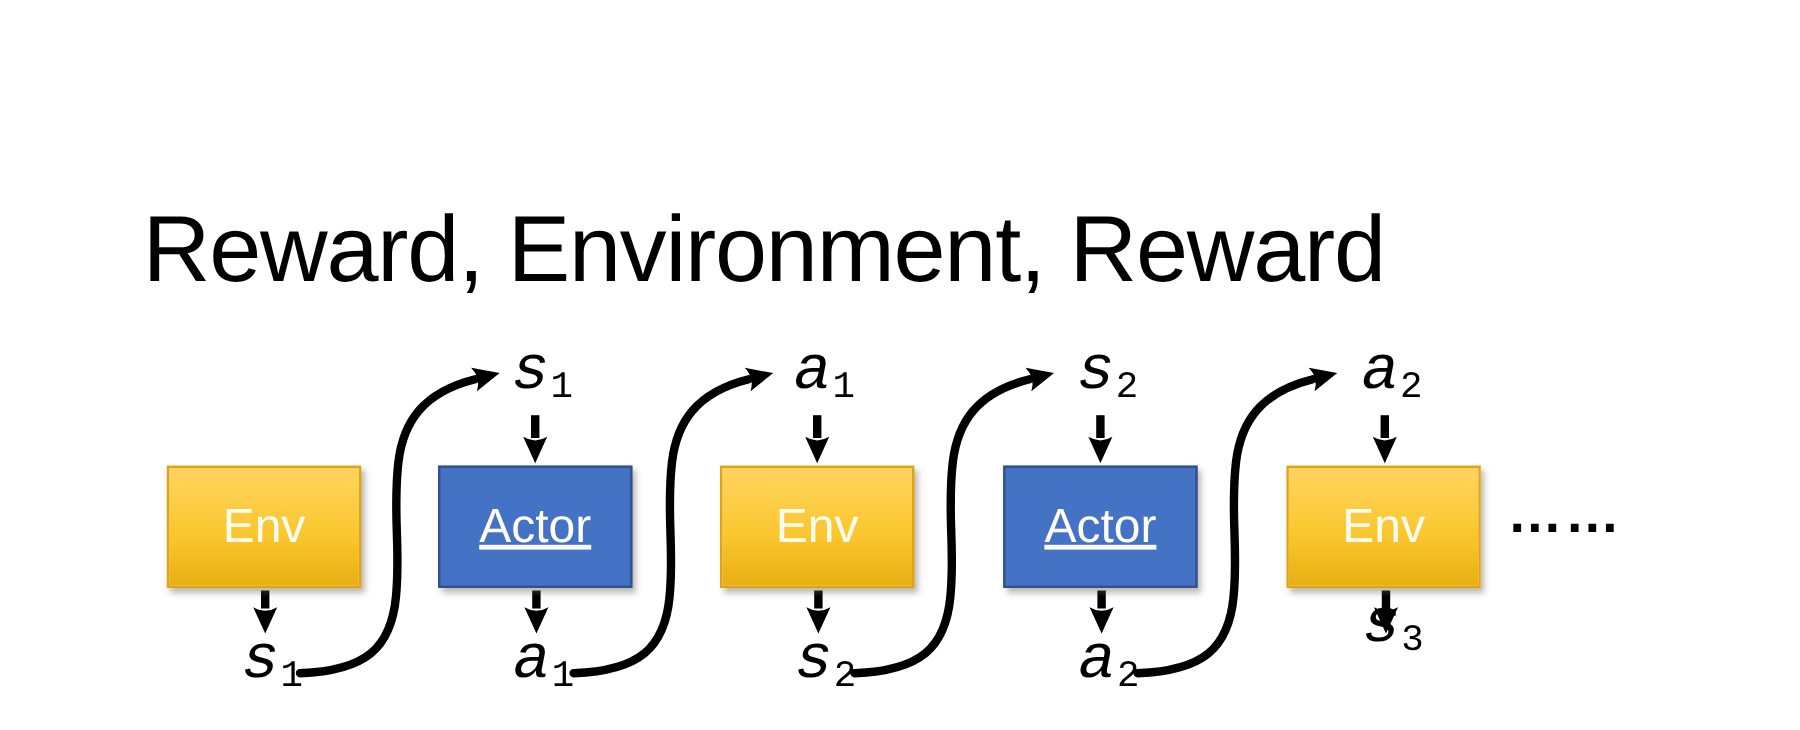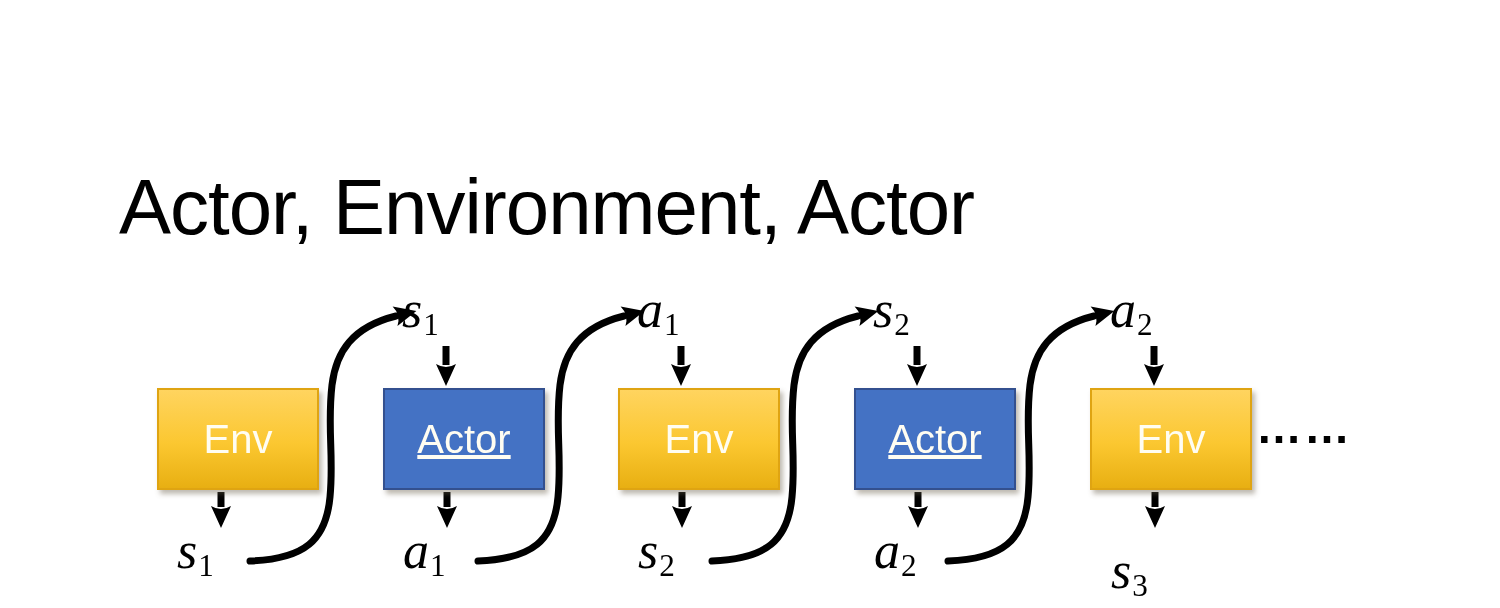--- a/index.html
+++ b/index.html
@@ -44,36 +44,35 @@
   #arrowhead path{fill:var(--arrow);}
   .box{
     position:absolute;
     top:388px;
     width:162px;height:102px;
     box-sizing:border-box;
     display:flex;align-items:center;justify-content:center;
     font-size:40px;
     color:var(--box-text);
     box-shadow:3px 4px 5px rgba(110,100,80,0.45);
-    margin-left:18px;
   }
   .box.env{
     background:linear-gradient(180deg,var(--env-gradient-top) 0%,var(--env-gradient-mid) 55%,var(--env-gradient-bottom) 100%);
     border:2px solid var(--env-border);
   }
   .box.actor{
     background:var(--actor-fill);
     border:2px solid var(--actor-border);
     text-decoration:underline;
   }
   .sym-label{
     position:absolute;
     width:100px;
-    text-align:left;
-    font-family:Liberation Serif, serif;
+    text-align:center;
+    font-family:Liberation Mono, monospace;
     font-size:52px;
     color:#000;
     line-height:1;
     white-space:nowrap;
   }
   .sym-label i{font-style:italic;}
   .sym-label sub{
     font-size:0.60em;
     font-style:normal;
     vertical-align:-0.25em;
@@ -87,21 +86,21 @@
     letter-spacing:2px;
     color:#000;
     line-height:1;
   }
 </style>
 </head>
 <body>
 
 <div class="slide">
 
-  <h1 class="title">Actor, Environment, Actor</h1>
+  <h1 class="title">Reward, Environment, Reward</h1>
 
   <svg class="arrows-layer" width="1500" height="608" viewBox="0 0 1500 608" xmlns="http://www.w3.org/2000/svg">
     <defs>
       <marker id="arrowhead" markerUnits="userSpaceOnUse" markerWidth="26" markerHeight="26" viewBox="0 0 26 26" refX="2" refY="13" orient="auto">
         <path d="M1,3 L23,13 L1,23 Q7,13 1,3 Z"></path>
       </marker>
     </defs>
 
     <path class="curve" d="M 250 561 C 305 559 326 540 330 497 C 334 455 327 428 332 385 C 336 352 352 327 396 316" marker-end="url(#arrowhead)"></path>
     <path class="curve" transform="translate(228,0)" d="M 250 561 C 305 559 326 540 330 497 C 334 455 327 428 332 385 C 336 352 352 327 396 316" marker-end="url(#arrowhead)"></path>
@@ -154,19 +153,19 @@
   </div>
   <div class="sym-label" style="left:403px;top:525px">
     <i>a</i><sub>1</sub>
   </div>
   <div class="sym-label" style="left:638px;top:525px">
     <i>s</i><sub>2</sub>
   </div>
   <div class="sym-label" style="left:874px;top:525px">
     <i>a</i><sub>2</sub>
   </div>
-  <div class="sym-label" style="left:1111px;top:545px">
+  <div class="sym-label" style="left:1111px;top:495px">
     <i>s</i><sub>3</sub>
   </div>
 
   <span class="ellipsis">……</span>
 
 </div>
 
 </body></html>

